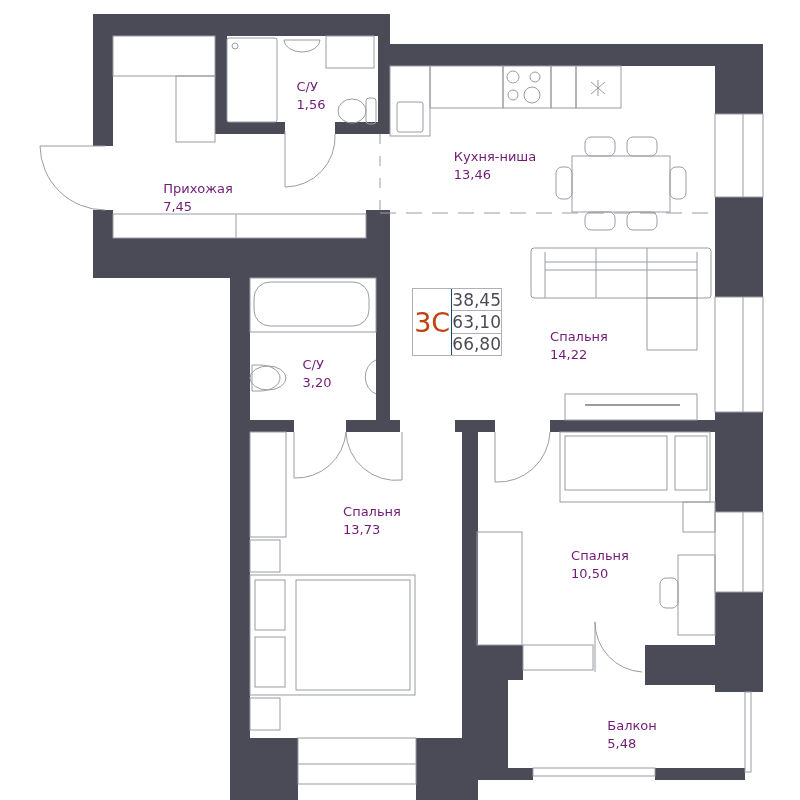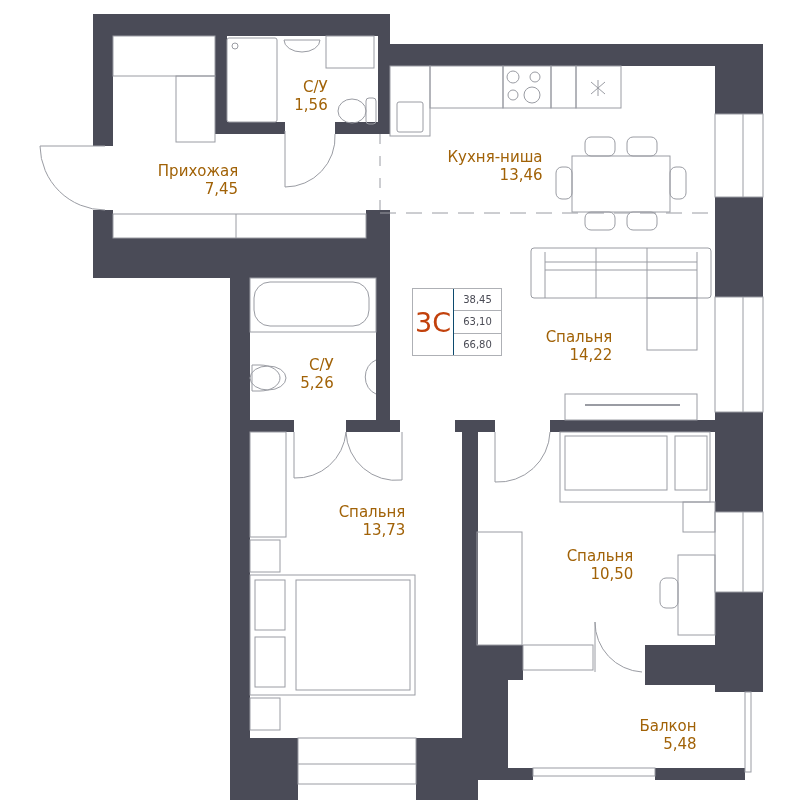--- a/index.html
+++ b/index.html
@@ -1,22 +1,22 @@
 <!DOCTYPE html>
 <html><head>
 <meta charset="utf-8">
 <style>
   html, body { margin: 0; padding: 0; background: #ffffff; }
   body { width: 800px; height: 800px; position: relative; overflow: hidden; font-family: "DejaVu Sans", sans-serif; }
   #plan { position: absolute; left: 0; top: 0; width: 800px; height: 800px; }
-  .room-label { position: absolute; text-align: right; color: #a16207; font-size: 15px; line-height: 18px; transform: translateX(-50%); white-space: nowrap; }
+  .room-label { position: absolute; text-align: left; color: #701a75; font-size: 13px; line-height: 18px; transform: translateX(-50%); white-space: nowrap; }
   .badge { position: absolute; left: 412px; top: 288px; width: 88px; height: 66px; border: 1px solid #aeb0b5; display: flex; }
   .badge-type { width: 40px; border-right: 1px solid #0c4a6e; display: flex; align-items: center; justify-content: center; font-size: 27px; color: #c2410c; }
   .badge-vals { flex: 1; display: flex; flex-direction: column; }
-  .badge-vals span { flex: 1; display: flex; align-items: center; justify-content: center; font-size: 10px; color: #4a4b55; border-bottom: 1px solid #aeb0b5; text-align: center; }
+  .badge-vals span { flex: 1; display: flex; align-items: center; justify-content: center; font-size: 17px; color: #4a4b55; border-bottom: 1px solid #aeb0b5; text-align: center; }
   .badge-vals span:last-child { border-bottom: none; }
 </style>
 </head>
 <body>
 
 <svg id="plan" viewBox="0 0 800 800" xmlns="http://www.w3.org/2000/svg">
   <g fill="#4a4b57">
 
     <rect x="93" y="14" width="297" height="22"></rect>
     <rect x="93" y="14" width="20" height="132"></rect>
@@ -146,49 +146,49 @@
     <rect x="565" y="436" width="102" height="54"></rect>
     <rect x="675" y="436" width="32" height="54"></rect>
     <rect x="683" y="502" width="32" height="30"></rect>
     <rect x="477" y="532" width="45" height="113"></rect>
     <rect x="678" y="555" width="37" height="80"></rect>
     <rect x="660" y="578" width="18" height="30" rx="6"></rect>
     <rect x="523" y="645" width="70" height="25"></rect>
   </g>
 </svg>
 
-<div class="room-label" style="left:198px; top:162px;">
+<div class="room-label" style="left:198px; top:180px;">
   <div>Прихожая</div>
   <div>7,45</div>
 </div>
 <div class="room-label" style="left:311px; top:78px;">
   <div>С/У</div>
   <div>1,56</div>
 </div>
 <div class="room-label" style="left:495px; top:148px;">
   <div>Кухня-ниша</div>
   <div>13,46</div>
 </div>
 <div class="room-label" style="left:579px; top:328px;">
   <div>Спальня</div>
   <div>14,22</div>
 </div>
 <div class="room-label" style="left:317px; top:356px;">
   <div>С/У</div>
-  <div>5,26</div>
+  <div>3,20</div>
 </div>
 <div class="room-label" style="left:372px; top:503px;">
   <div>Спальня</div>
   <div>13,73</div>
 </div>
 <div class="room-label" style="left:600px; top:547px;">
   <div>Спальня</div>
   <div>10,50</div>
 </div>
-<div class="room-label" style="left:632px; top:717px;margin-left:36px;">
+<div class="room-label" style="left:632px; top:717px;">
   <div>Балкон</div>
   <div>5,48</div>
 </div>
 
 <div class="badge">
   <div class="badge-type">3С</div>
   <div class="badge-vals">
     <span>38,45</span>
     <span>63,10</span>
     <span>66,80</span>

